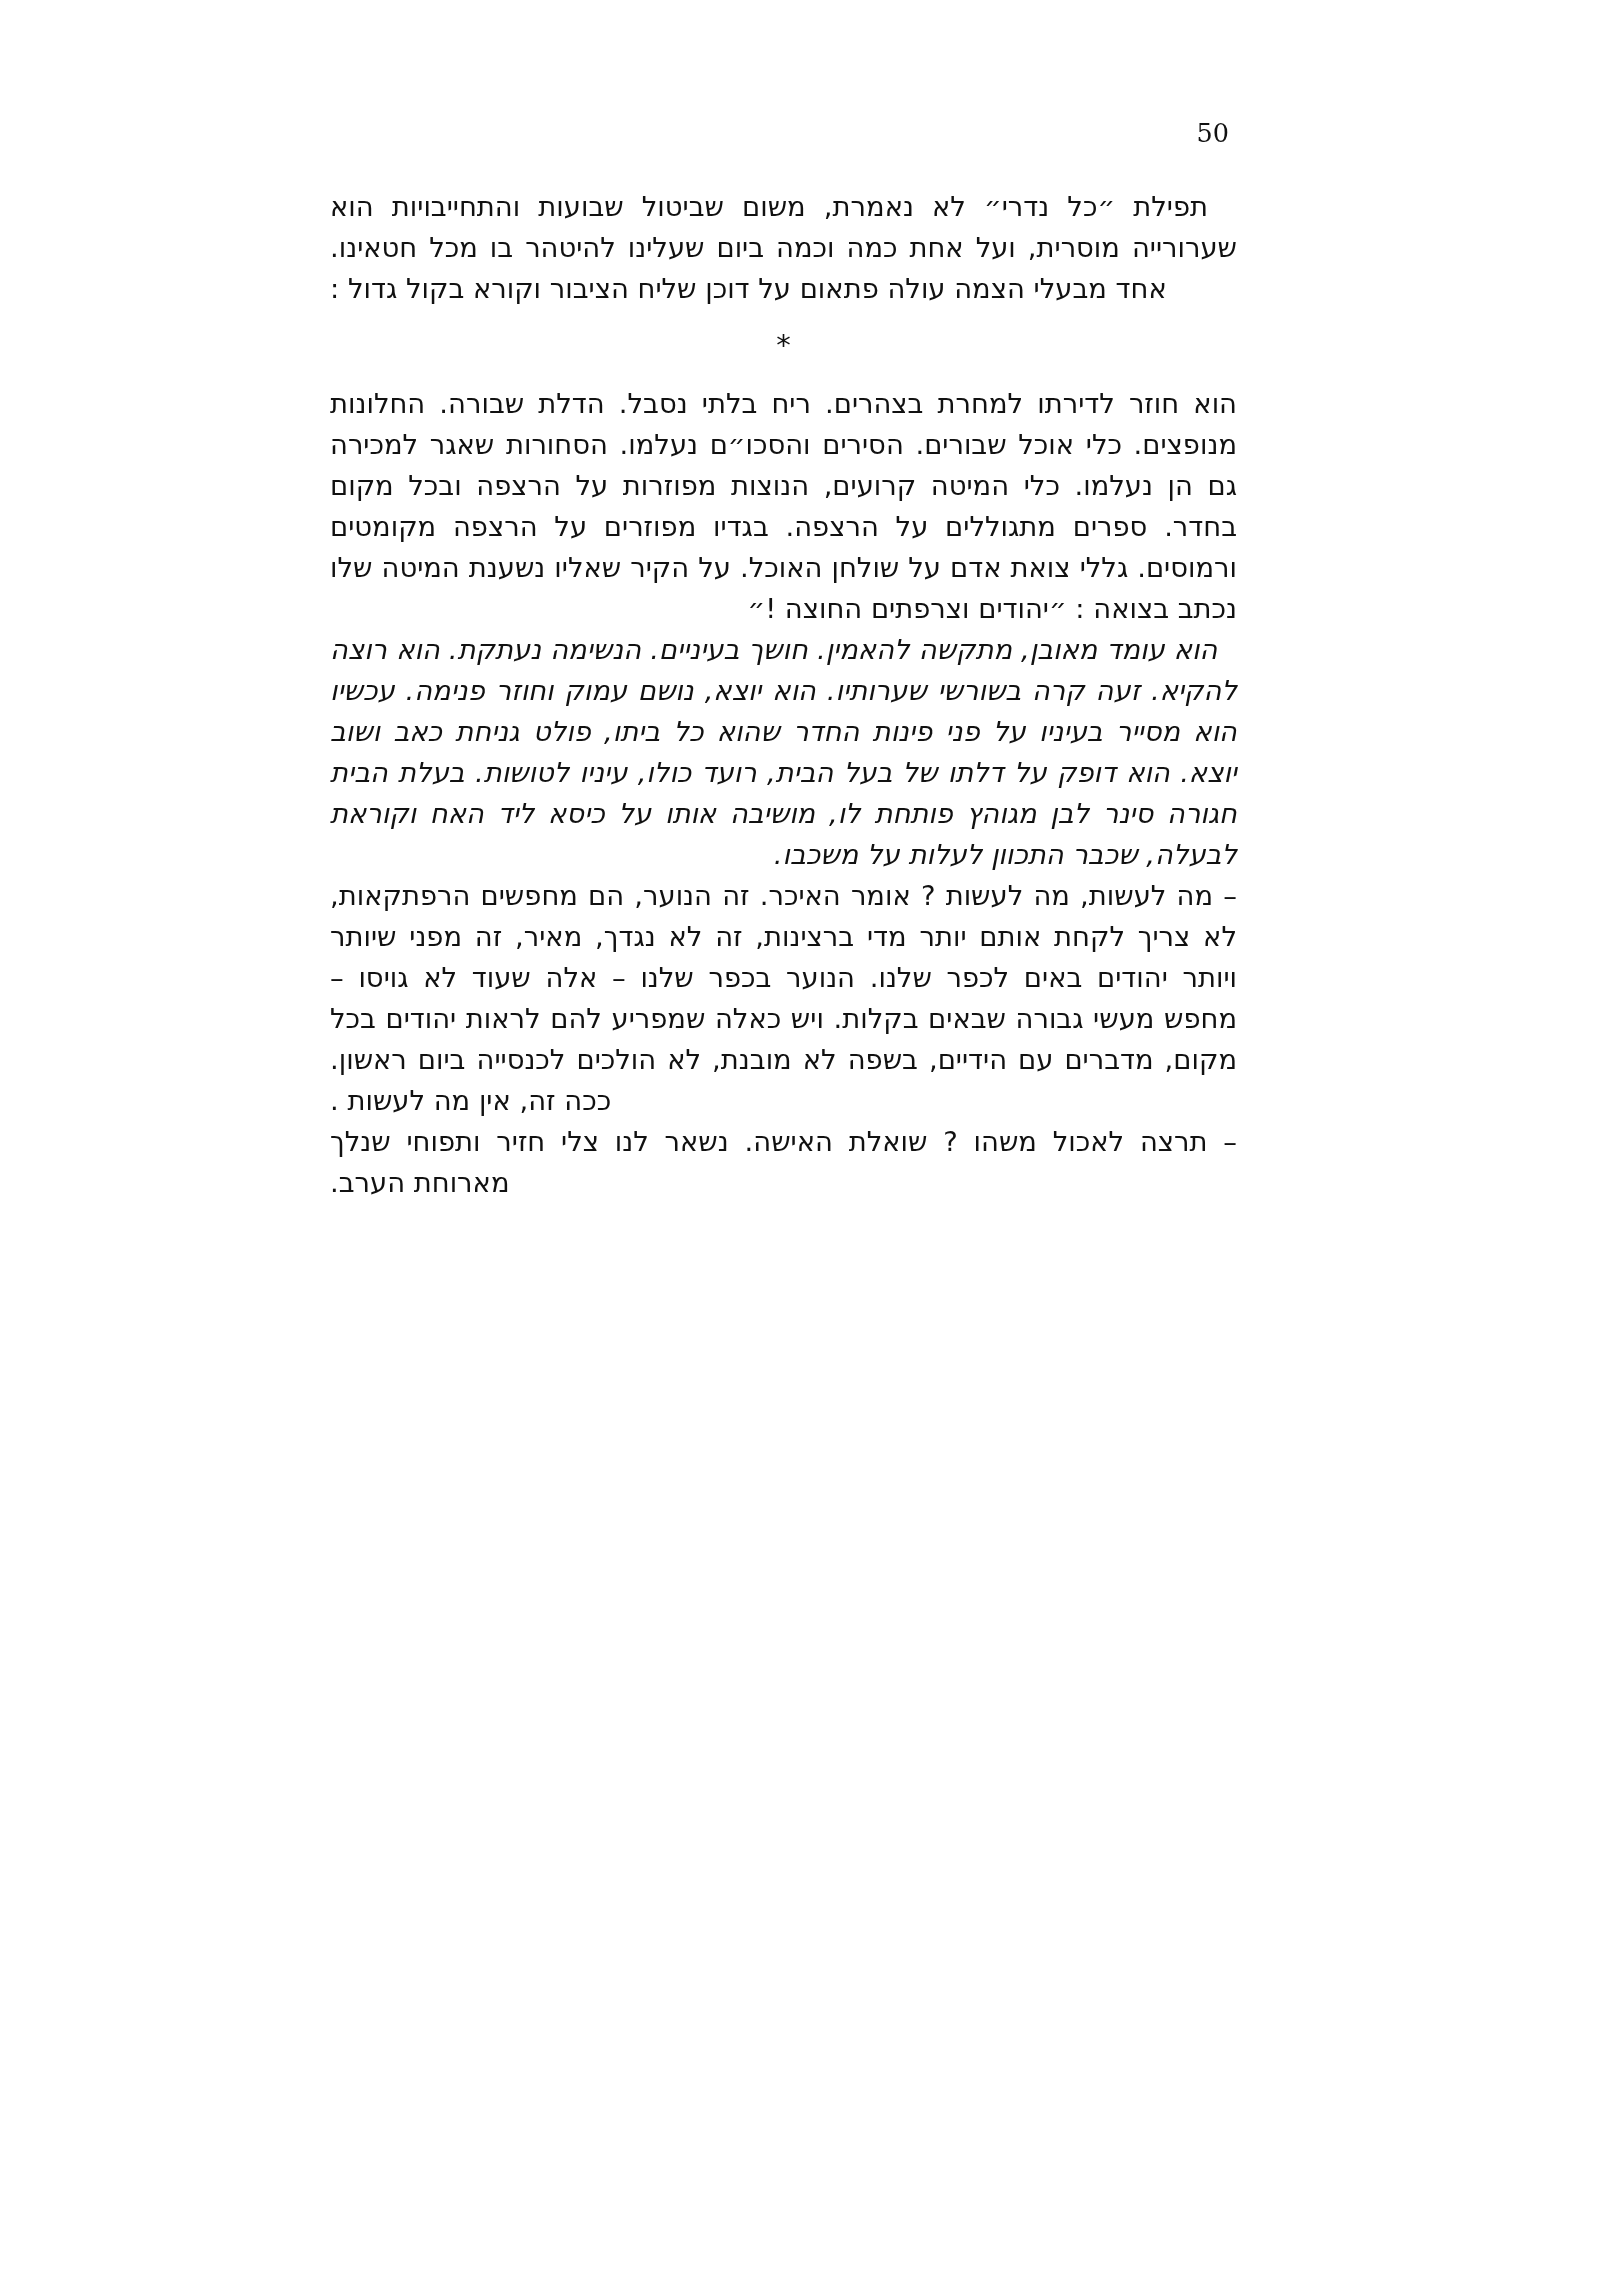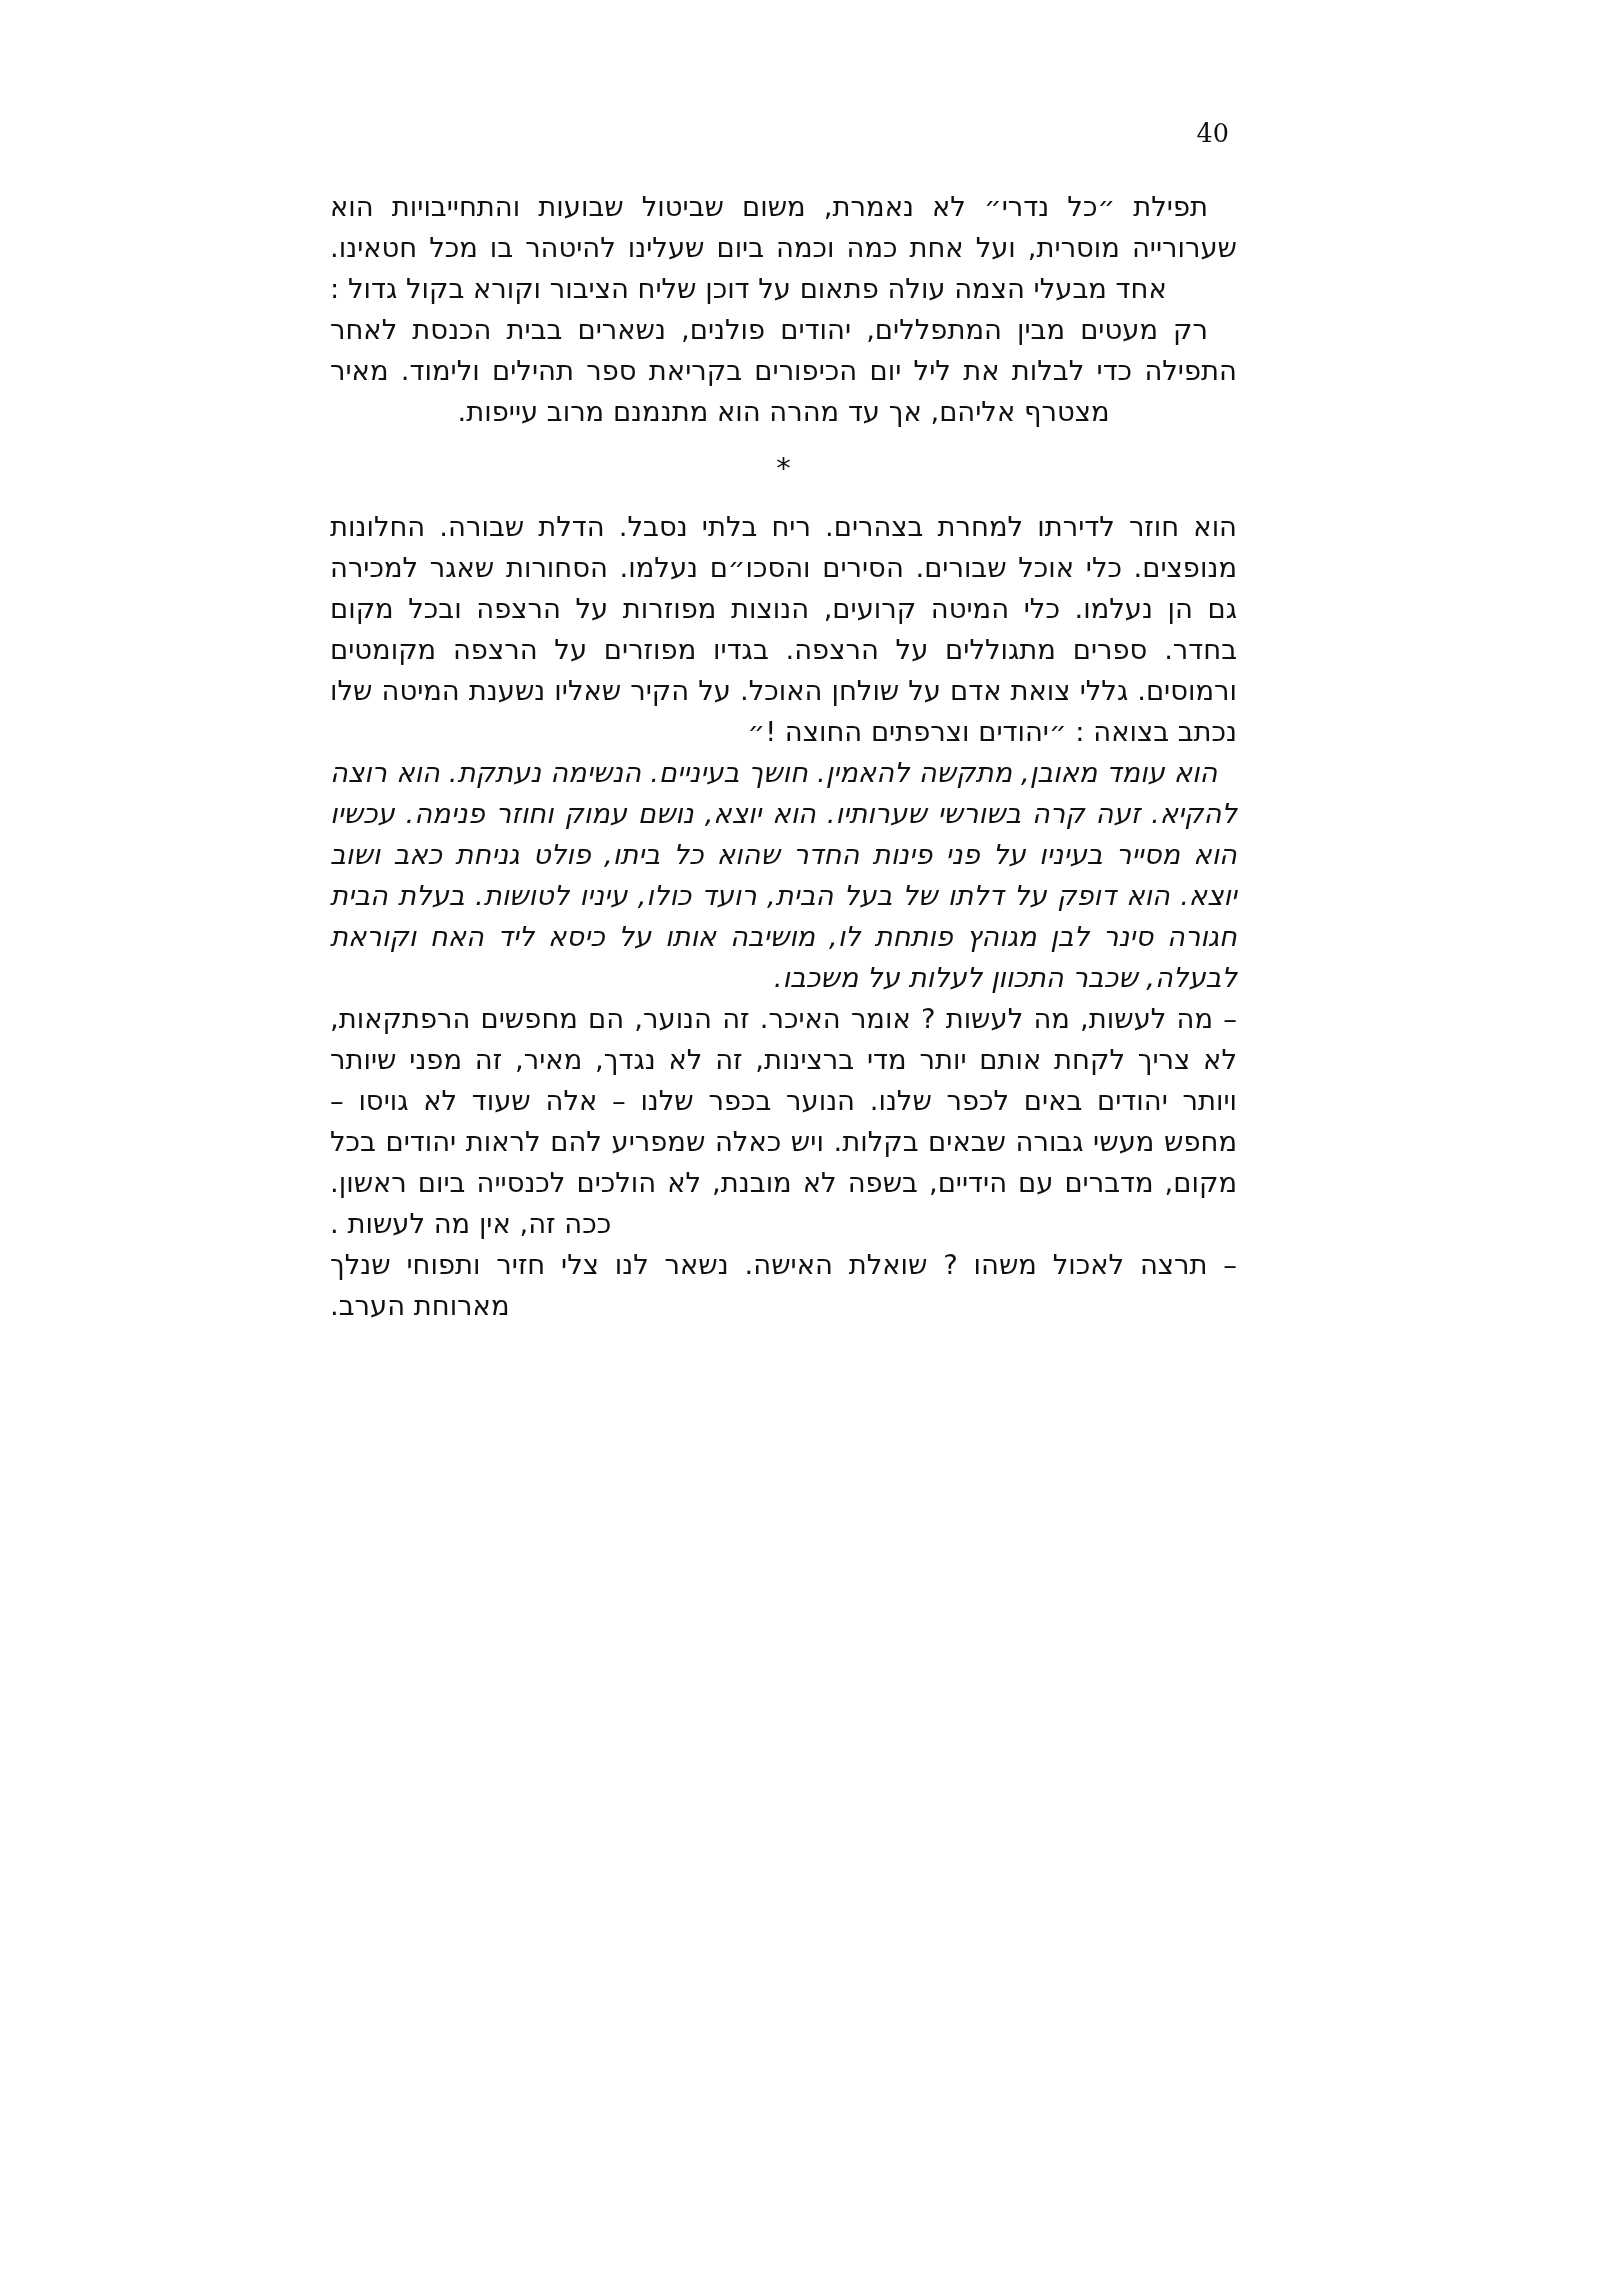--- a/index.html
+++ b/index.html
@@ -48,25 +48,24 @@
     margin: 15.7px 0 17.6px 0;
     text-align: center;
     text-align-last: center;
     font-size: 29px;
     line-height: 41px;
   }
 </style>
 </head>
 <body>
 
-<div class="page-number">40</div>
+<div class="page-number">50</div>
 
 <div class="text-block">
   <p class="para indent last-left">תפילת ״כל נדרי״ לא נאמרת, משום שביטול שבועות והתחייבויות הוא שערורייה מוסרית, ועל אחת כמה וכמה ביום שעלינו להיטהר בו מכל חטאינו. אחד מבעלי הצמה עולה פתאום על דוכן שליח הציבור וקורא בקול גדול :</p>
-  <p class="para indent last-center">רק מעטים מבין המתפללים, יהודים פולנים, נשארים בבית הכנסת לאחר התפילה כדי לבלות את ליל יום הכיפורים בקריאת ספר תהילים ולימוד. מאיר מצטרף אליהם, אך עד מהרה הוא מתנמנם מרוב עייפות.</p>
 
   <div class="separator">*</div>
 
   <p class="para last-right">הוא חוזר לדירתו למחרת בצהרים. ריח בלתי נסבל. הדלת שבורה. החלונות מנופצים. כלי אוכל שבורים. הסירים והסכו״ם נעלמו. הסחורות שאגר למכירה גם הן נעלמו. כלי המיטה קרועים, הנוצות מפוזרות על הרצפה ובכל מקום בחדר. ספרים מתגוללים על הרצפה. בגדיו מפוזרים על הרצפה מקומטים ורמוסים. גללי צואת אדם על שולחן האוכל. על הקיר שאליו נשענת המיטה שלו נכתב בצואה : ״יהודים וצרפתים החוצה !״</p>
   <p class="para indent-sm last-right">הוא עומד מאובן, מתקשה להאמין. חושך בעיניים. הנשימה נעתקת. הוא רוצה להקיא. זעה קרה בשורשי שערותיו. הוא יוצא, נושם עמוק וחוזר פנימה. עכשיו הוא מסייר בעיניו על פני פינות החדר שהוא כל ביתו, פולט גניחת כאב ושוב יוצא. הוא דופק על דלתו של בעל הבית, רועד כולו, עיניו לטושות. בעלת הבית חגורה סינר לבן מגוהץ פותחת לו, מושיבה אותו על כיסא ליד האח וקוראת לבעלה, שכבר התכוון לעלות על משכבו.</p>
   <p class="para last-left">– מה לעשות, מה לעשות ? אומר האיכר. זה הנוער, הם מחפשים הרפתקאות, לא צריך לקחת אותם יותר מדי ברצינות, זה לא נגדך, מאיר, זה מפני שיותר ויותר יהודים באים לכפר שלנו. הנוער בכפר שלנו – אלה שעוד לא גויסו – מחפש מעשי גבורה שבאים בקלות. ויש כאלה שמפריע להם לראות יהודים בכל מקום, מדברים עם הידיים, בשפה לא מובנת, לא הולכים לכנסייה ביום ראשון. ככה זה, אין מה לעשות .</p>
   <p class="para last-left">– תרצה לאכול משהו ? שואלת האישה. נשאר לנו צלי חזיר ותפוחי שנלך מארוחת הערב.</p>
 </div>
 
 

